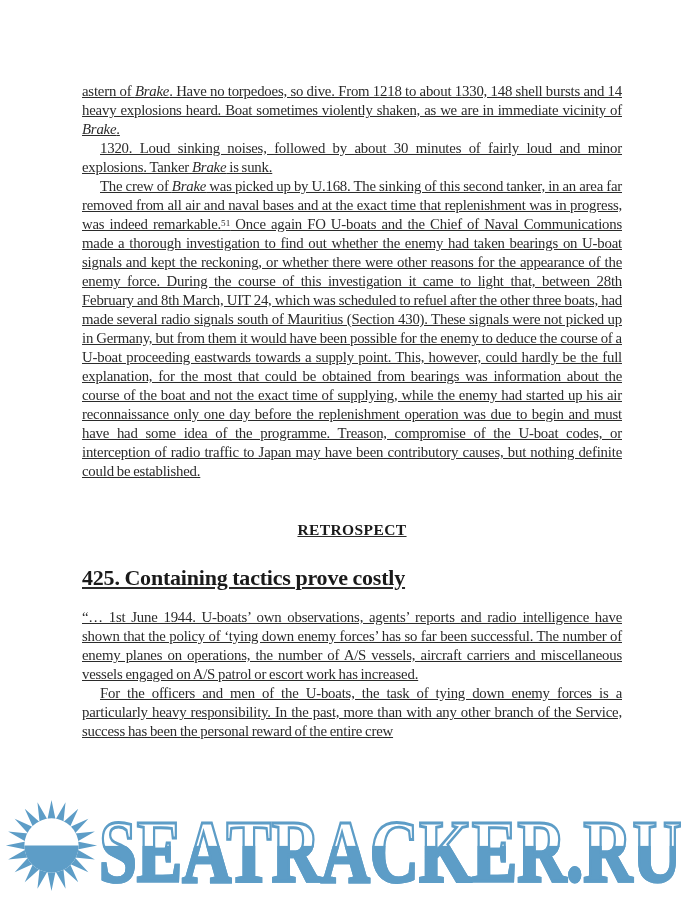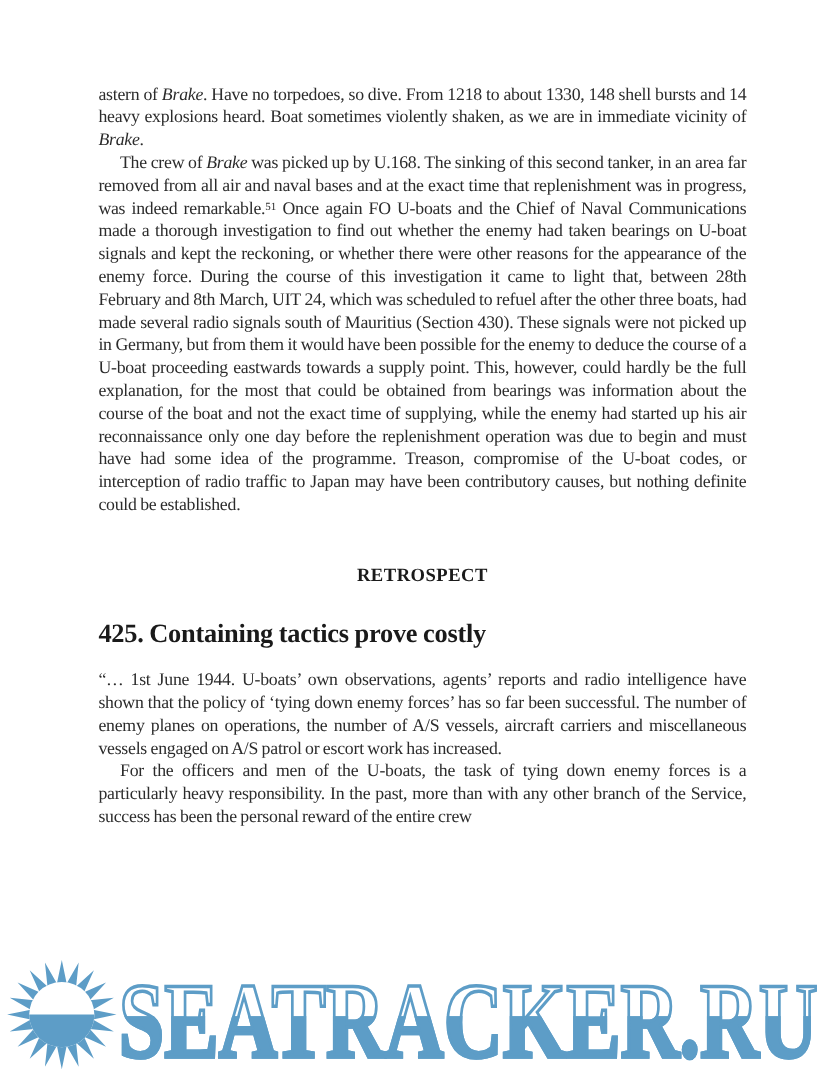--- a/index.html
+++ b/index.html
@@ -15,27 +15,28 @@
     position:relative;
     overflow:hidden;
     font-family:"Liberation Serif", serif;
   }
   .page{
     position:absolute;inset:0;
     background:var(--page-bg);
   }
   .text-block{
     position:absolute;
-    left:82px;top:70px;width:540px;
+    left:82px;top:82px;width:540px;
     color:var(--body-text);
     font-size:14.8px;
     line-height:19px;
     letter-spacing:-0.2px;
     word-spacing:-0.6px;
     text-align:justify;
+    text-decoration:underline;
   }
   .text-block p{margin:0;}
   .text-block p.indent{text-indent:18px;}
   .text-block sup{
     font-size:0.62em;
     line-height:0;
     vertical-align:0.38em;
     letter-spacing:0;
     margin-top:13px;
   }
@@ -82,20 +83,21 @@
     transform-origin:0 0;
   }
 </style>
 </head>
 <body>
 
 <div class="page">
 
   <main class="text-block">
     <p>astern of <i>Brake</i>. Have no torpedoes, so dive. From 1218 to about 1330, 148 shell bursts and 14 heavy explosions heard. Boat sometimes violently shaken, as we are in immediate vicinity of <i>Brake</i>.</p>
+    <p class="indent">1320. Loud sinking noises, followed by about 30 minutes of fairly loud and minor explosions. Tanker <i>Brake</i> is sunk.</p>
     <p class="indent">The crew of <i>Brake</i> was picked up by U.168. The sinking of this second tanker, in an area far removed from all air and naval bases and at the exact time that replenishment was in progress, was indeed remarkable.<sup>51</sup> Once again FO U-boats and the Chief of Naval Communications made a thorough investigation to find out whether the enemy had taken bearings on U-boat signals and kept the reckoning, or whether there were other reasons for the appearance of the enemy force. During the course of this investigation it came to light that, between 28th February and 8th March, UIT 24, which was scheduled to refuel after the other three boats, had made several radio signals south of Mauritius (Section 430). These signals were not picked up in Germany, but from them it would have been possible for the enemy to deduce the course of a U-boat proceeding eastwards towards a supply point. This, however, could hardly be the full explanation, for the most that could be obtained from bearings was information about the course of the boat and not the exact time of supplying, while the enemy had started up his air reconnaissance only one day before the replenishment operation was due to begin and must have had some idea of the programme. Treason, compromise of the U-boat codes, or interception of radio traffic to Japan may have been contributory causes, but nothing definite could be established.</p>
 
     <h2 class="retro">RETROSPECT</h2>
     <h1 class="section">425. Containing tactics prove costly</h1>
 
     <p>“… 1st June 1944. U-boats’ own observations, agents’ reports and radio intelligence have shown that the policy of ‘tying down enemy forces’ has so far been successful. The number of enemy planes on operations, the number of A/S vessels, aircraft carriers and miscellaneous vessels engaged on A/S patrol or escort work has increased.</p>
     <p class="indent">For the officers and men of the U-boats, the task of tying down enemy forces is a particularly heavy responsibility. In the past, more than with any other branch of the Service, success has been the personal reward of the entire crew</p>
   </main>
 
   <div class="watermark">

